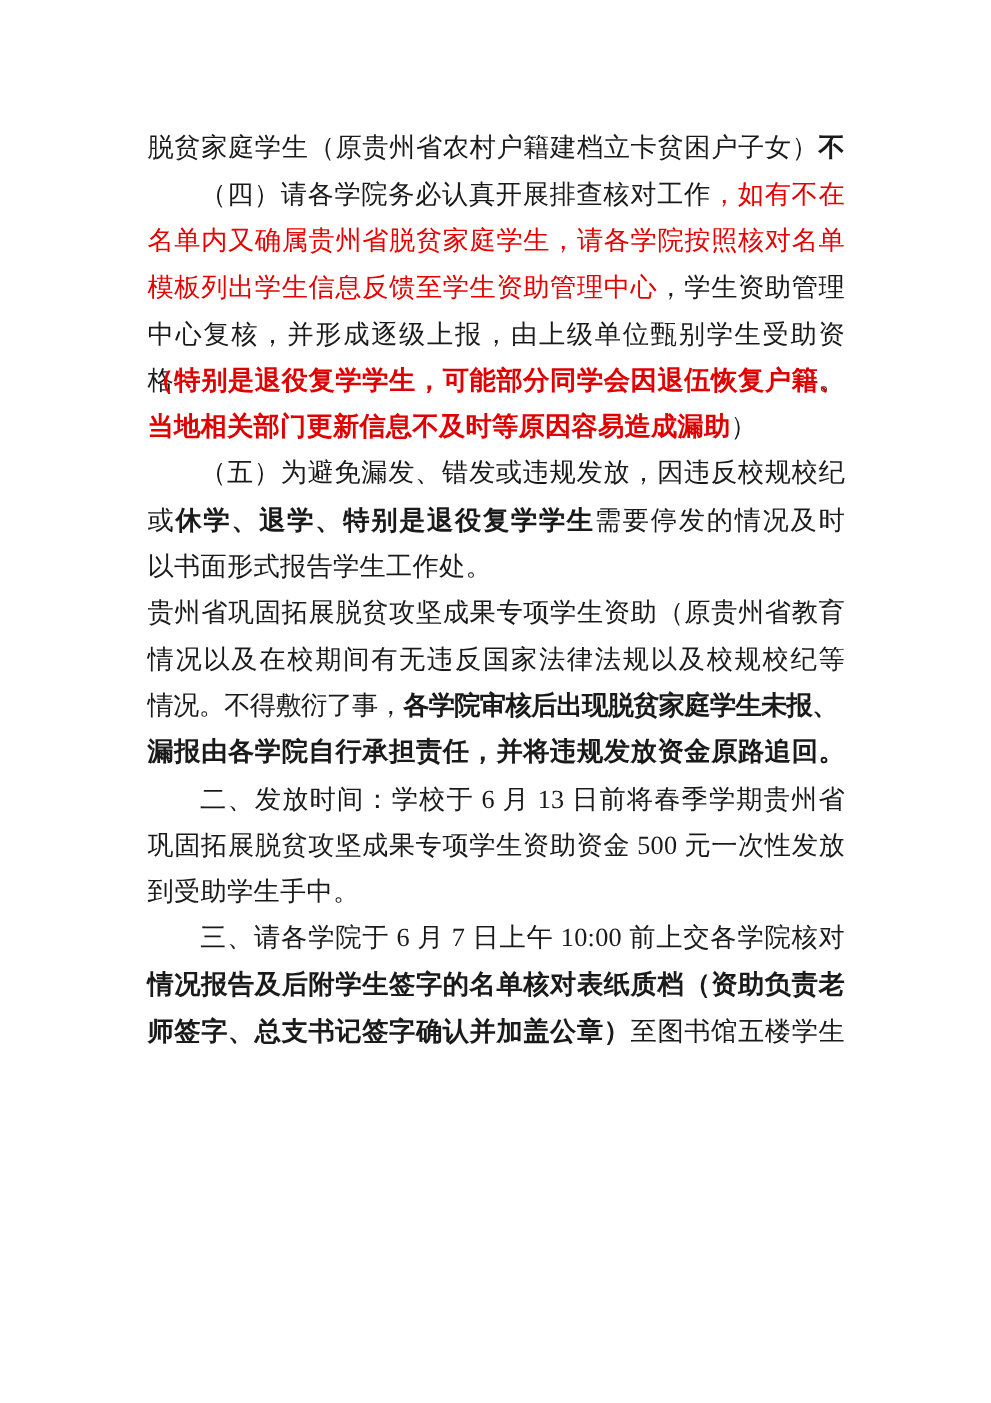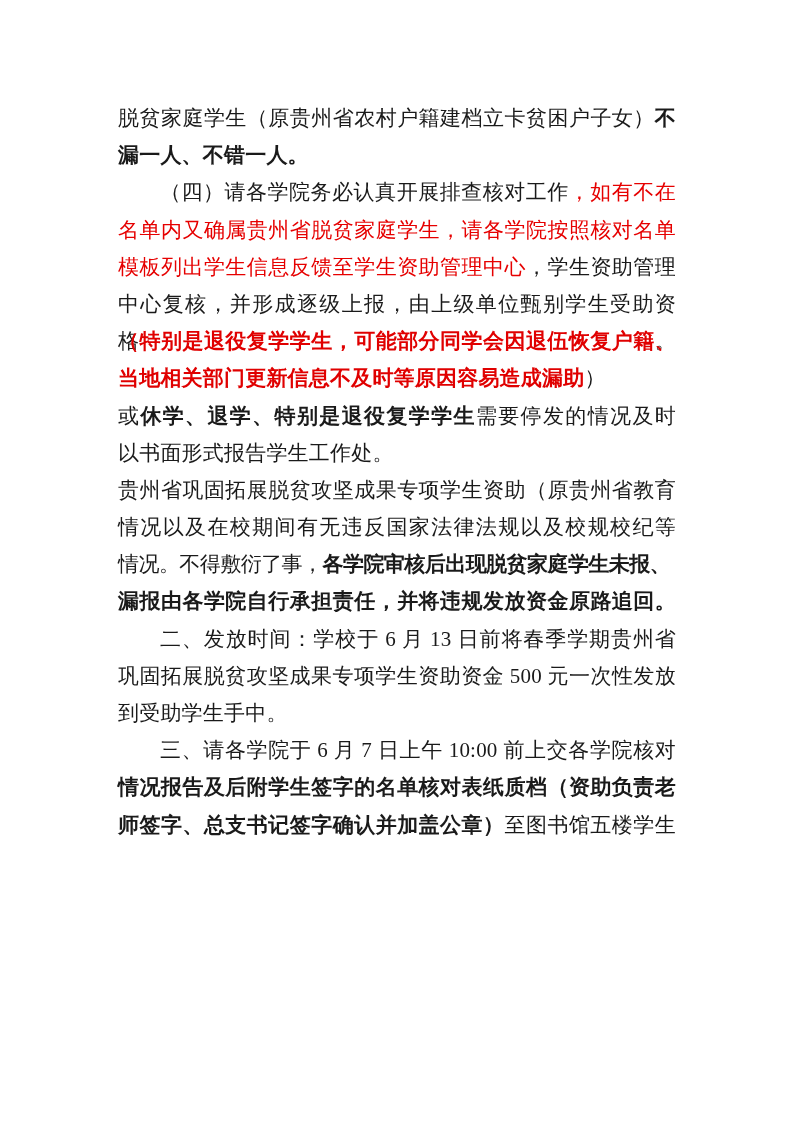--- a/index.html
+++ b/index.html
@@ -58,27 +58,27 @@
     font-size: 14px;
     color: #222222;
   }
 </style>
 </head>
 <body>
 
 <div class="page" style="background: rgb(255, 255, 255);">
   <div class="content" id="content">
       <div class="line j"><span class="seg normal">脱贫家庭学生（原贵州省农村户籍建档立卡贫困户子女）</span><span class="seg bold">不</span></div>
-      <div class="line"><span class="seg bold">漏一人、不错一人。</span></div>
       <div class="line ind j"><span class="seg normal">（四）请各学院务必认真开展排查核对工作</span><span class="seg red">，如有不在</span></div>
       <div class="line j"><span class="seg red">名单内又确属贵州省脱贫家庭学生，请各学院按照核对名单</span></div>
       <div class="line j"><span class="seg red">模板列出学生信息反馈至学生资助管理中心</span><span class="seg normal">，学生资助管理</span></div>
       <div class="line j"><span class="seg normal">中心复核，并形成逐级上报，由上级单位甄别学生受助资格。</span></div>
       <div class="line j"><span class="seg red-bold">（特别是退役复学学生，可能部分同学会因退伍恢复户籍、</span></div>
       <div class="line"><span class="seg red-bold">当地相关部门更新信息不及时等原因容易造成漏助</span><span class="seg normal">）</span></div>
+      <div class="line ind j"><span class="seg normal">（五）为避免漏发、错发或违规发放，因违反校规校纪</span></div>
       <div class="line j"><span class="seg normal">或</span><span class="seg bold">休学、退学、特别是退役复学学生</span><span class="seg normal">需要停发的情况及时</span></div>
       <div class="line"><span class="seg normal">以书面形式报告学生工作处。</span></div>
       <div class="line j"><span class="seg normal">贵州省巩固拓展脱贫攻坚成果专项学生资助（原贵州省教育</span></div>
       <div class="line j"><span class="seg normal">情况以及在校期间有无违反国家法律法规以及校规校纪等</span></div>
       <div class="line tight"><span class="seg normal">情况。不得敷衍了事，</span><span class="seg bold">各学院审核后出现脱贫家庭学生未报、</span></div>
       <div class="line j"><span class="seg bold">漏报由各学院自行承担责任，并将违规发放资金原路追回。</span></div>
       <div class="line ind j"><span class="seg normal">二、发放时间：学校于 6 月 13 日前将春季学期贵州省</span></div>
       <div class="line j"><span class="seg normal">巩固拓展脱贫攻坚成果专项学生资助资金 500 元一次性发放</span></div>
       <div class="line"><span class="seg normal">到受助学生手中。</span></div>
       <div class="line ind j"><span class="seg normal">三、请各学院于 6 月 7 日上午 10:00 前上交各学院核对</span></div>

